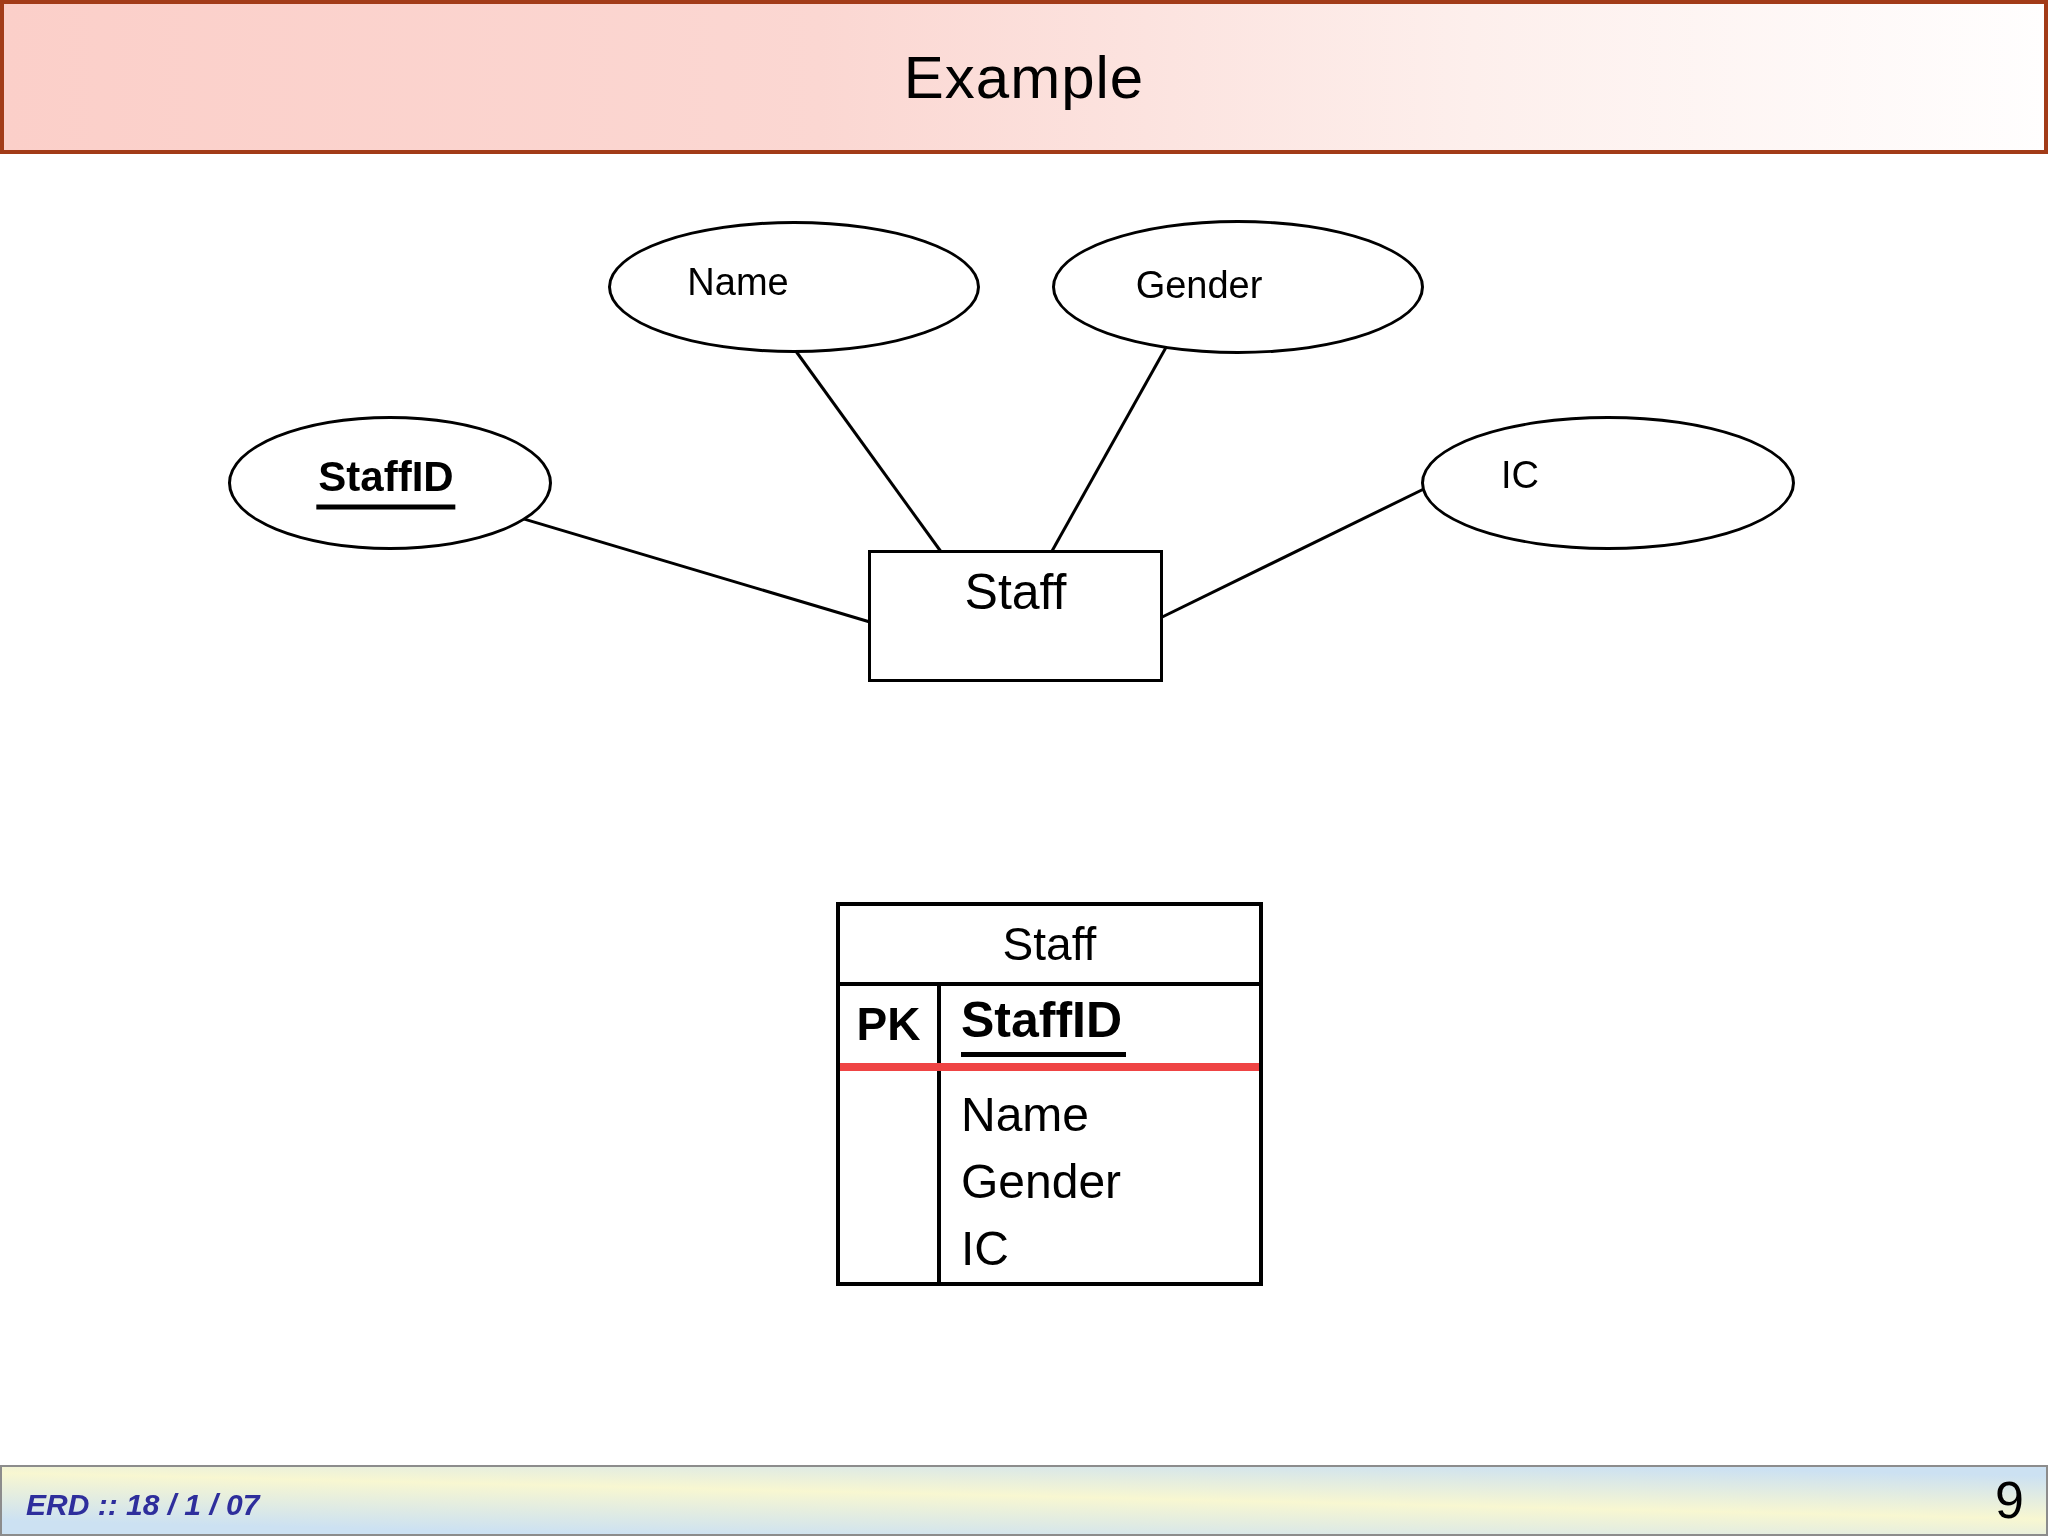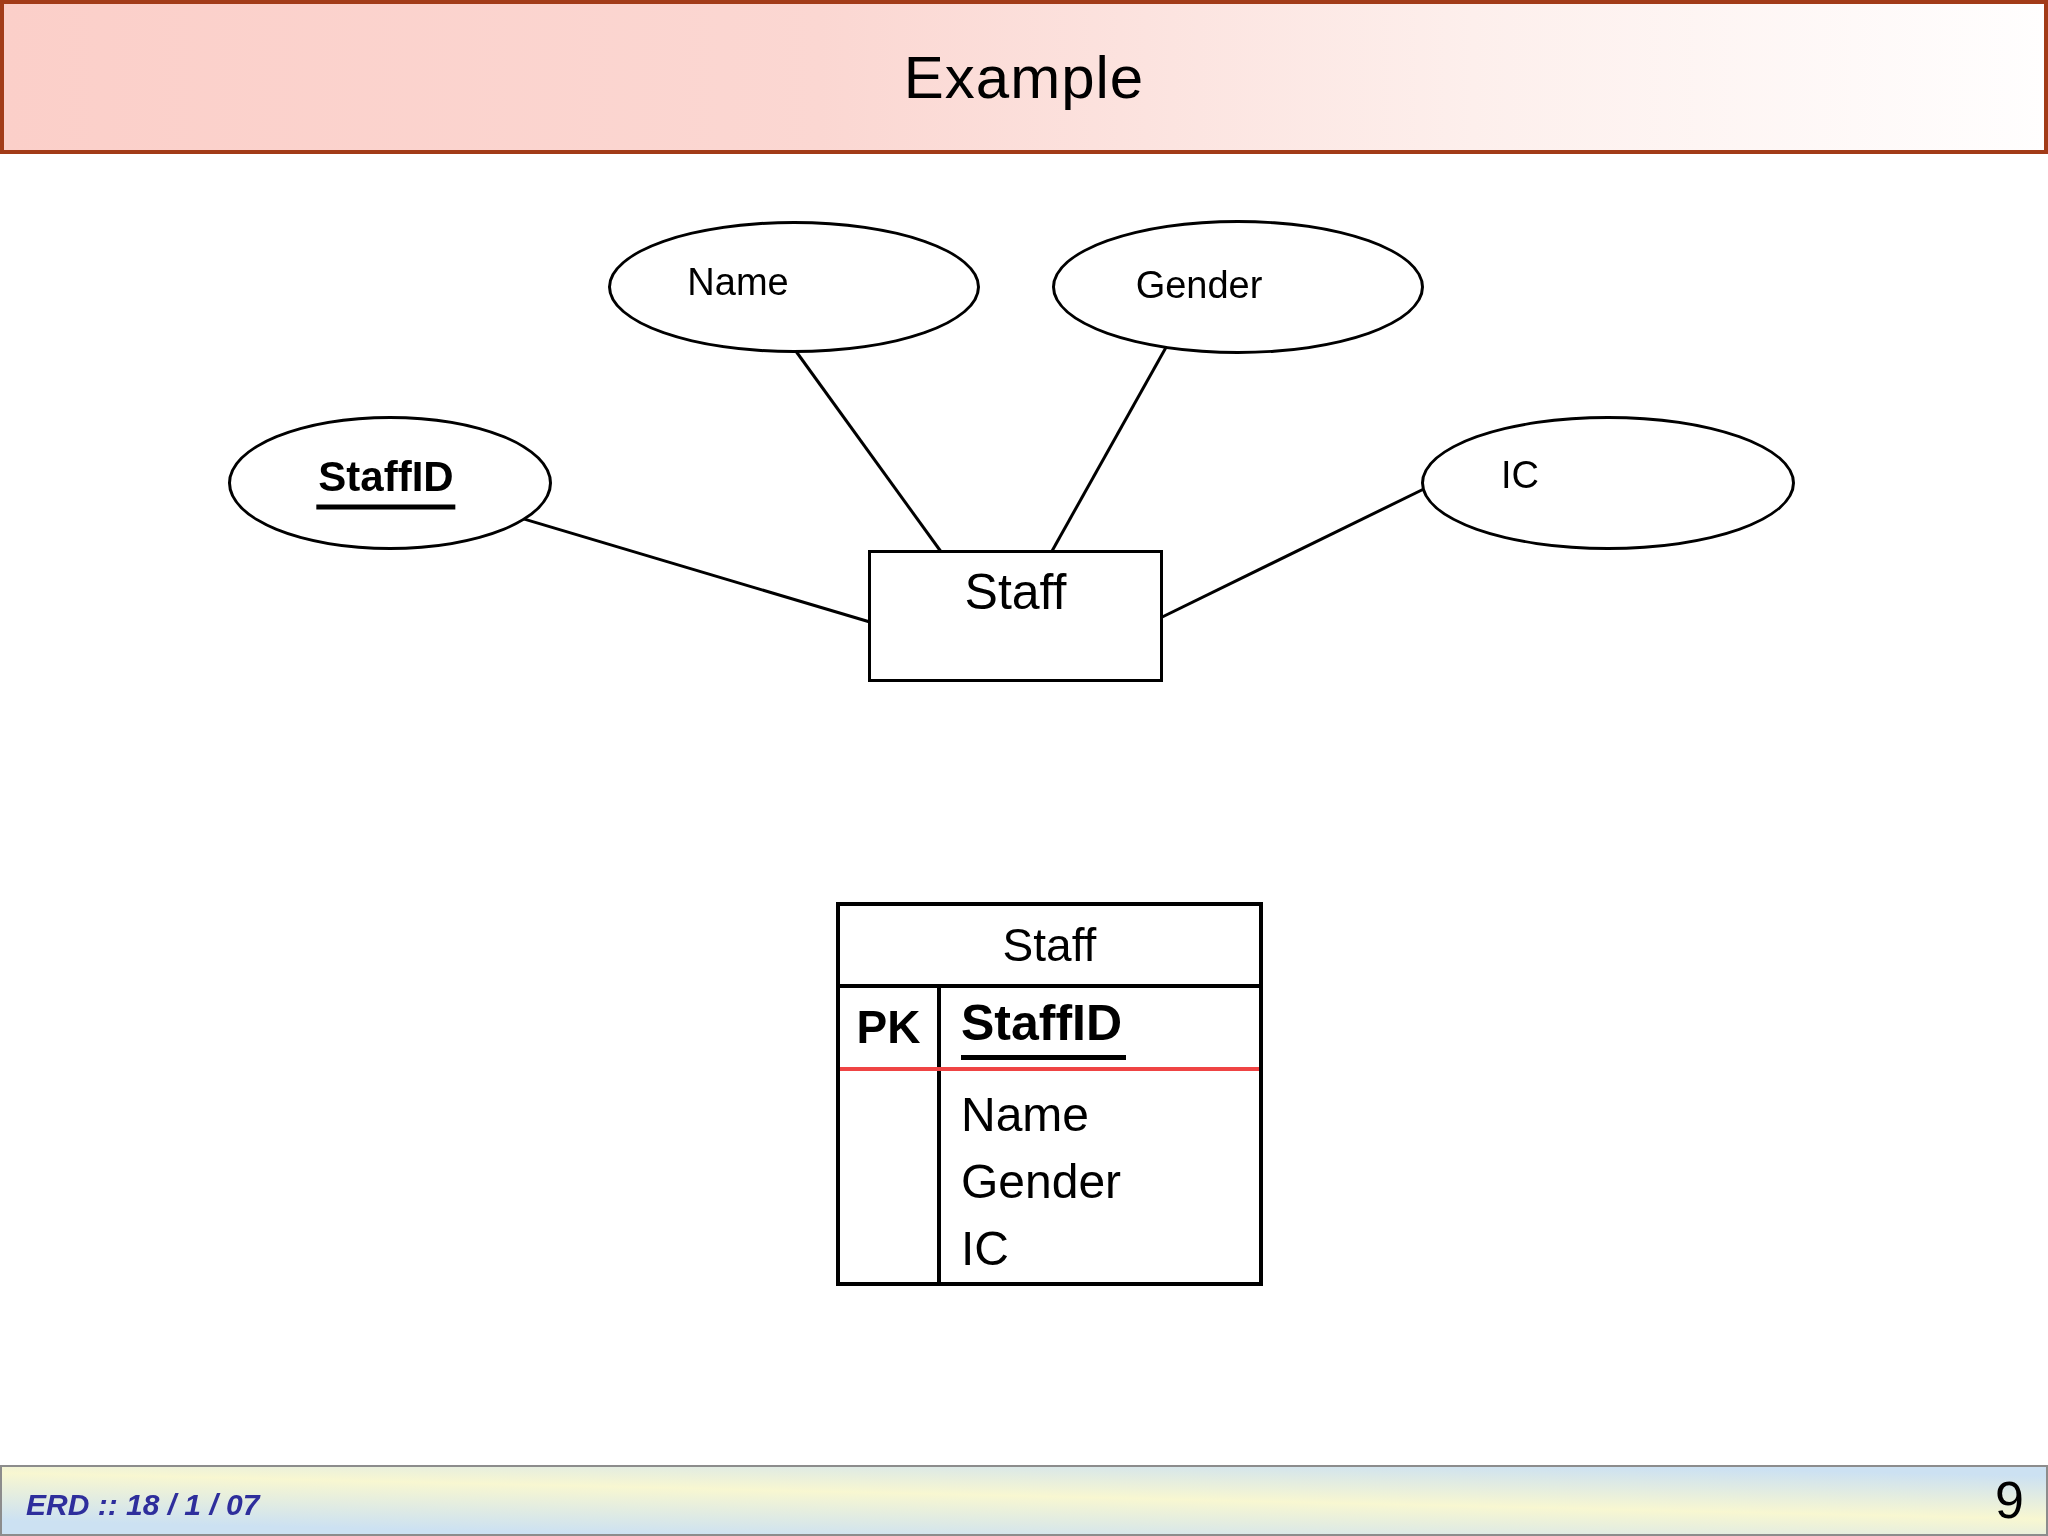--- a/index.html
+++ b/index.html
@@ -99,21 +99,21 @@
   .rel-table-header {
     height: 80px;
     border-bottom: 4px solid #000;
     display: flex;
     align-items: center;
     justify-content: center;
     font-size: 46px;
   }
   .rel-table-pk-row {
     height: 82px;
-    border-bottom: 4px solid #ef4444;
+    border-bottom: 8px solid #ef4444;
     display: flex;
   }
   .pk-cell {
     width: 97px;
     border-right: 4px solid #000;
     display: flex;
     align-items: center;
     justify-content: center;
     font-size: 46px;
     font-weight: bold;

